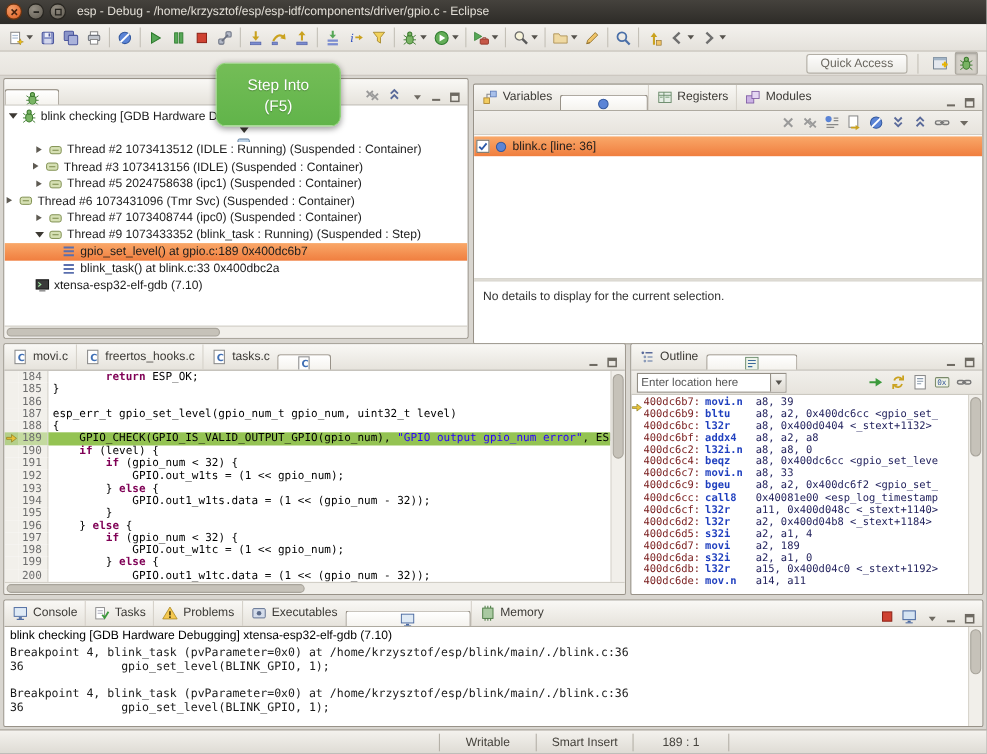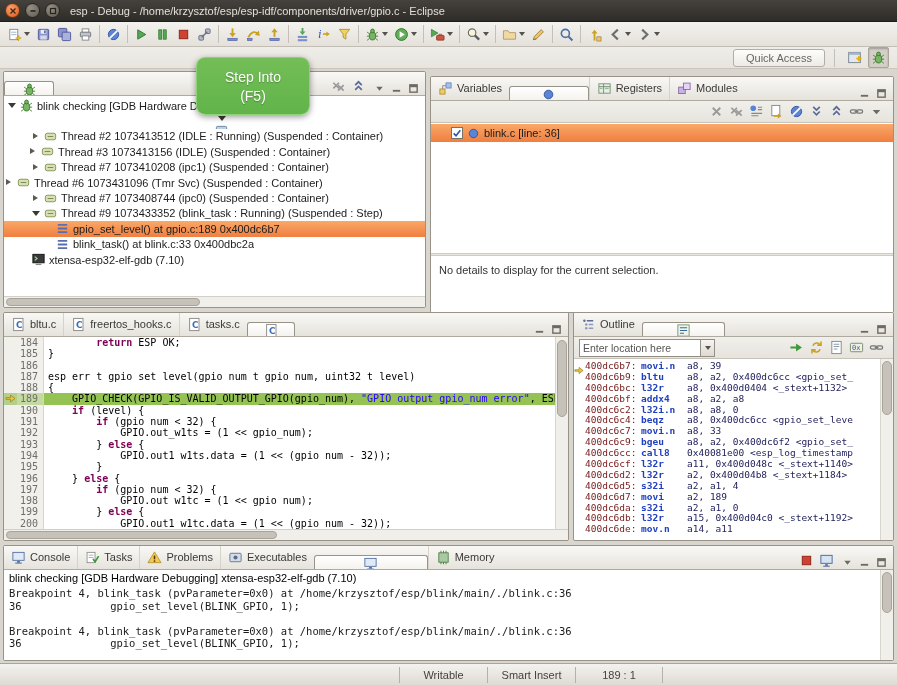--- a/index.html
+++ b/index.html
@@ -69,21 +69,21 @@
   .ticon{margin:0 3px 0 1px;}
   .tlabel2{overflow:hidden;text-overflow:clip;}
 
   .hbar{height:11px;flex:none;background:#f1efea;border-top:1px solid #d2cfc7;position:relative;}
   .hthumb{position:absolute;top:1px;bottom:1px;left:2px;background:#c6c2b9;border:1px solid #a8a49b;border-radius:4px;}
   .vscroll{width:13px;flex:none;background:#f1efea;border-left:1px solid #d8d5cd;position:relative;}
   .vthumb{position:absolute;left:1px;right:1px;background:#c6c2b9;border:1px solid #a8a49b;border-radius:5px;}
 
   
   .bp-list{height:130px;flex:none;background:#fff;padding-top:1px;}
-  .bp-row{display:flex;align-items:center;gap:5px;height:18px;padding:0 20px;font-size:11px;color:#1c1c1c;}
+  .bp-row{display:flex;align-items:center;gap:5px;height:18px;padding:0 2px;font-size:11px;color:#1c1c1c;}
   .bp-row.selected{background:linear-gradient(var(--c-sel2),var(--c-sel));}
   .cb{width:12px;height:12px;background:#fff;border:1px solid #767268;display:inline-flex;align-items:center;justify-content:center;flex:none;}
   .sash{height:3px;background:#e9e6e0;border-top:1px solid #cfccc4;border-bottom:1px solid #cfccc4;flex:none;}
   .bp-detail{flex:1;background:#fff;font-size:11px;color:#333;padding:8px 8px;}
 
   
   .editor-body{flex:1;display:flex;overflow:hidden;}
   .code{flex:1;overflow:hidden;font-family:"DejaVu Sans Mono",monospace;font-size:10px;line-height:11.3px;}
   .crow{display:flex;height:11.3px;white-space:pre;}
   .cmark{width:13px;flex:none;background:#f2f0eb;position:relative;}
@@ -510,21 +510,21 @@
           <span class="tlabel2">Thread #3 1073413156 (IDLE) (Suspended : Container)</span>
         </div>
         <div class="trow" style="padding-left: 27px;">
           <span class="exp closed"></span>
           <span class="i14 ticon">
             <svg width="15" height="15" viewBox="0 0 16 16" xmlns="http://www.w3.org/2000/svg">
               <rect x="2.5" y="4.5" width="11" height="7" rx="2" fill="#d6e0b4" stroke="#7a8a4a" stroke-width="0.9"></rect>
               <path d="M5 8 H11" stroke="#7a8a4a" stroke-width="1"></path>
             </svg>
           </span>
-          <span class="tlabel2">Thread #7 1073410208 (ipc1) (Suspended : Container)</span>
+          <span class="tlabel2">Thread #5 2024758638 (ipc1) (Suspended : Container)</span>
         </div>
         <div class="trow" style="">
           <span class="exp closed"></span>
           <span class="i14 ticon">
             <svg width="15" height="15" viewBox="0 0 16 16" xmlns="http://www.w3.org/2000/svg">
               <rect x="2.5" y="4.5" width="11" height="7" rx="2" fill="#d6e0b4" stroke="#7a8a4a" stroke-width="0.9"></rect>
               <path d="M5 8 H11" stroke="#7a8a4a" stroke-width="1"></path>
             </svg>
           </span>
           <span class="tlabel2">Thread #6 1073431096 (Tmr Svc) (Suspended : Container)</span>
@@ -746,21 +746,21 @@
   <div class="panel" id="editor-panel">
     <div class="tabbar">
       <div class="tabs" id="editor-tabs">
           <div class="tab">
             <span class="i14">
               <svg width="15" height="15" viewBox="0 0 16 16" xmlns="http://www.w3.org/2000/svg">
                 <rect x="2.8" y="1.5" width="10" height="13" fill="#fff" stroke="#8a8a8a"></rect>
                 <text x="5.4" y="11.6" font-size="9.5" font-weight="bold" fill="#3f6fb5" font-family="DejaVu Sans,sans-serif">C</text>
               </svg>
             </span>
-            <span class="tlabel">bltu.c</span>
+            <span class="tlabel">movi.c</span>
           </div>
           <div class="tab">
             <span class="i14">
               <svg width="15" height="15" viewBox="0 0 16 16" xmlns="http://www.w3.org/2000/svg">
                 <rect x="2.8" y="1.5" width="10" height="13" fill="#fff" stroke="#8a8a8a"></rect>
                 <text x="5.4" y="11.6" font-size="9.5" font-weight="bold" fill="#3f6fb5" font-family="DejaVu Sans,sans-serif">C</text>
               </svg>
             </span>
             <span class="tlabel">freertos_hooks.c</span>
           </div>

